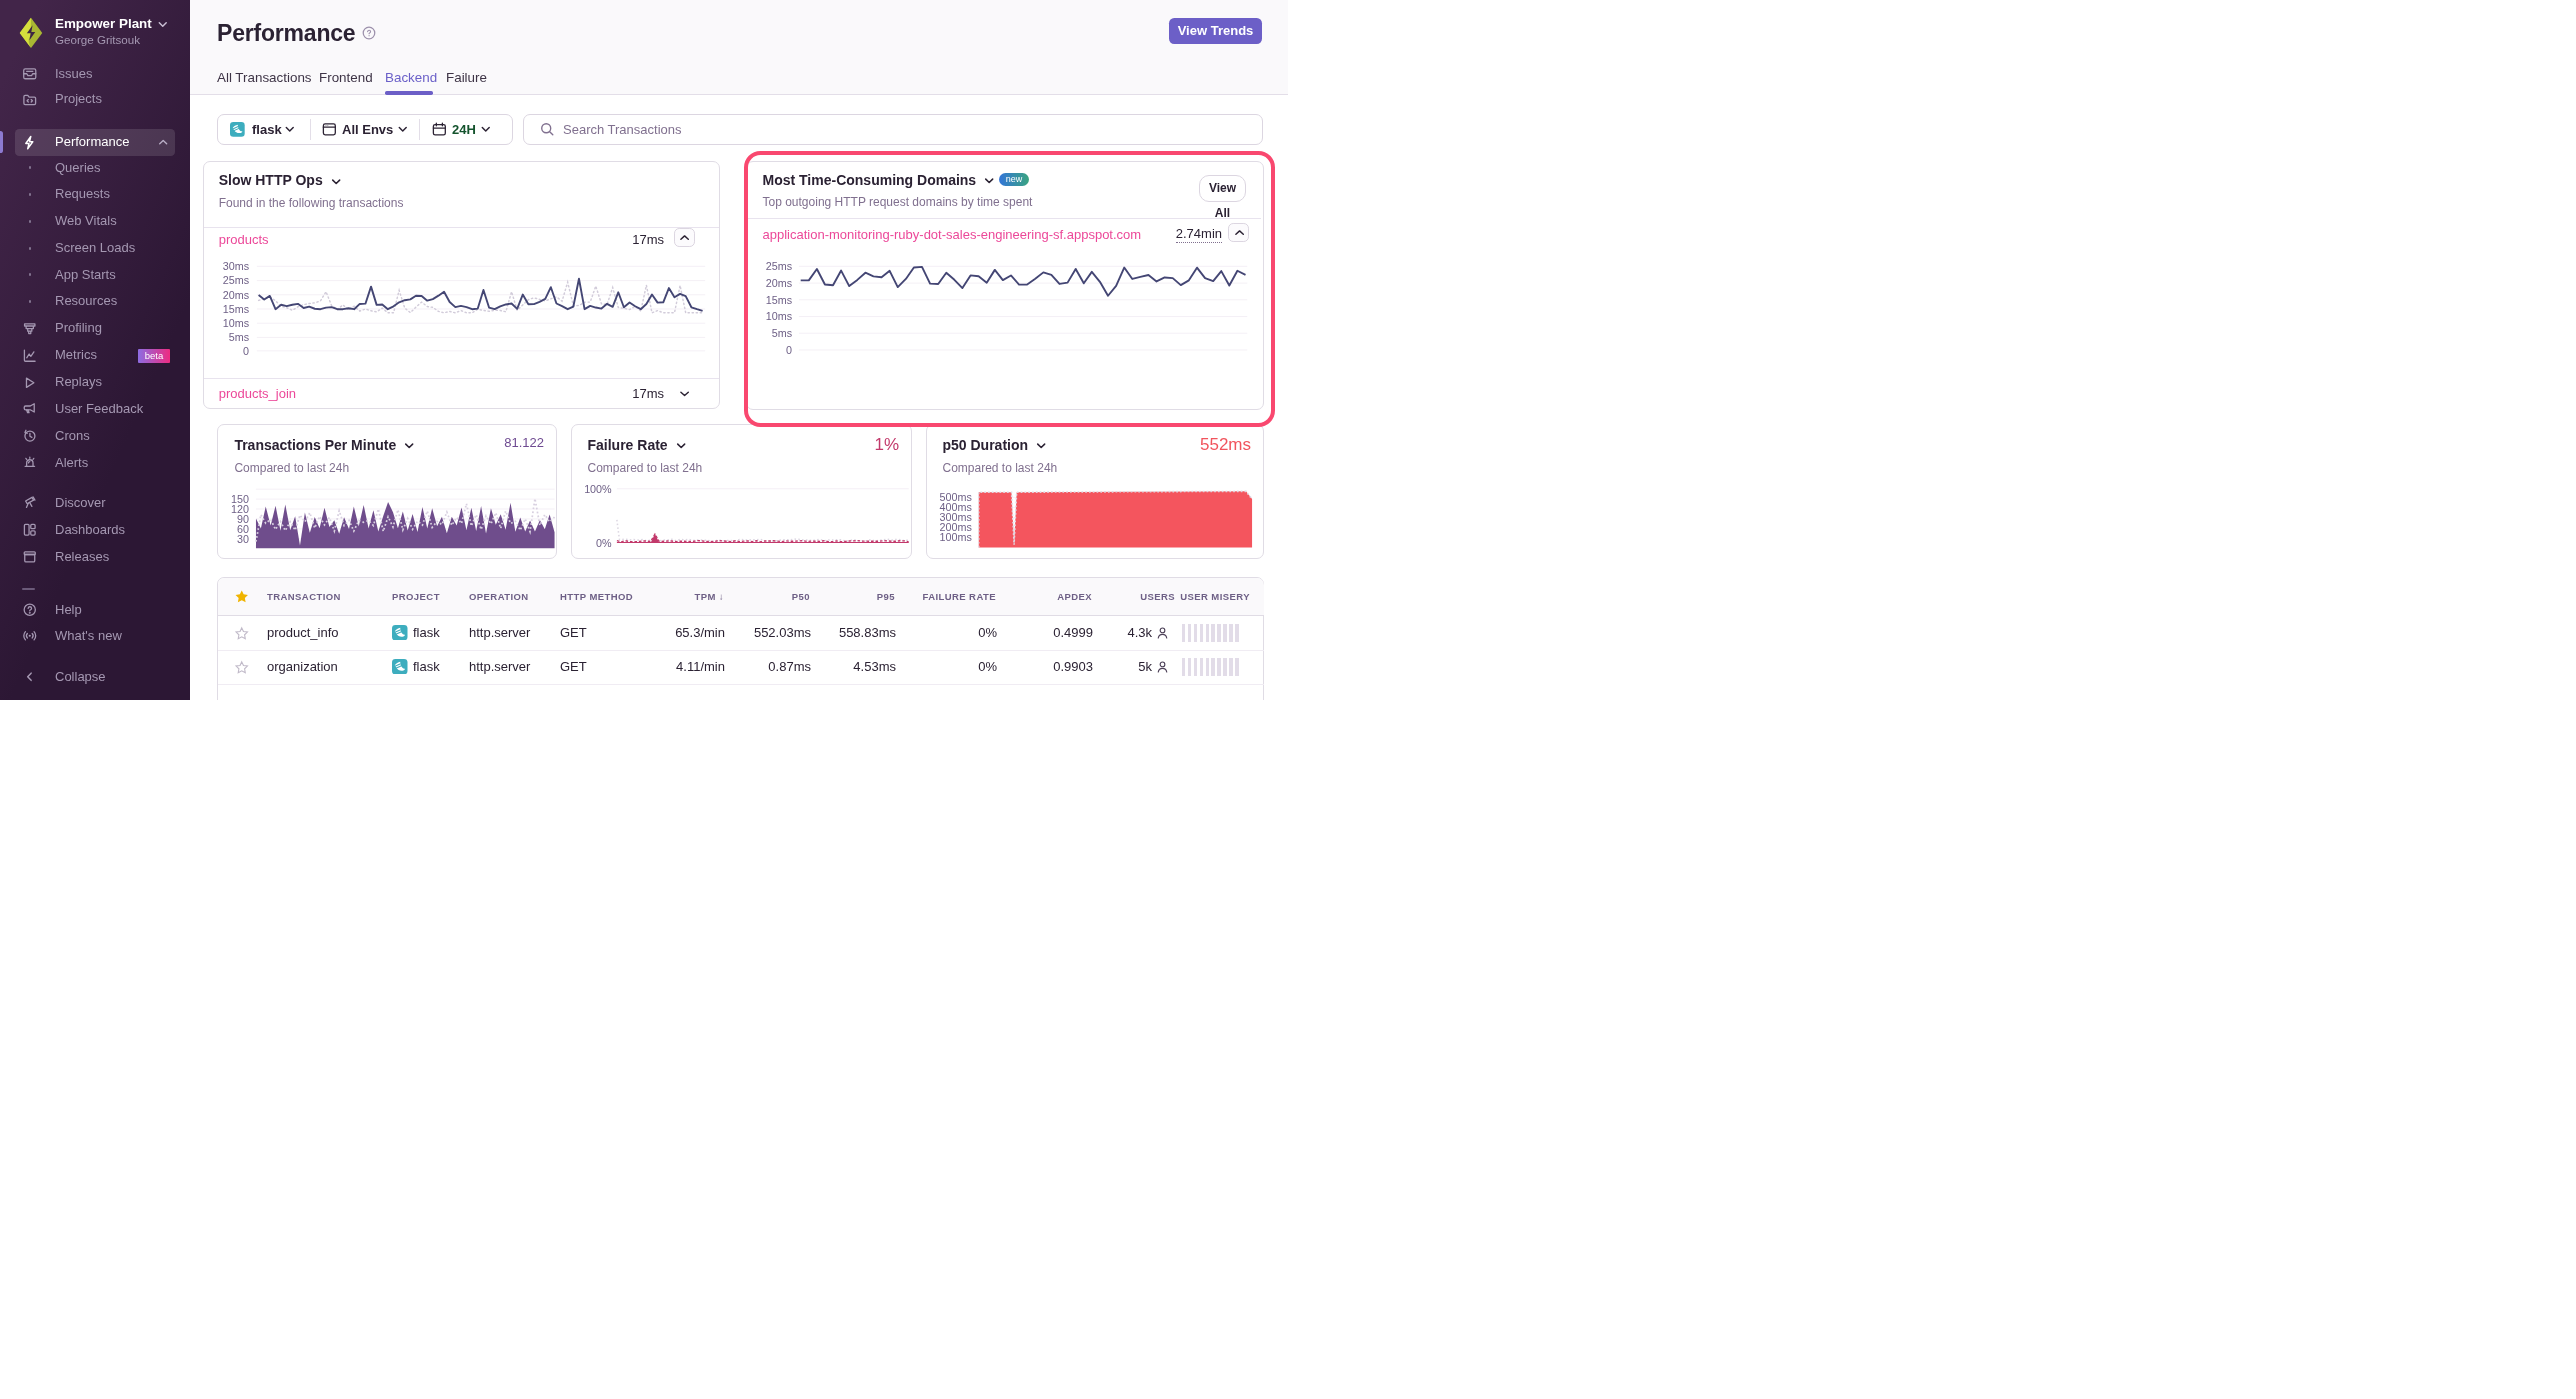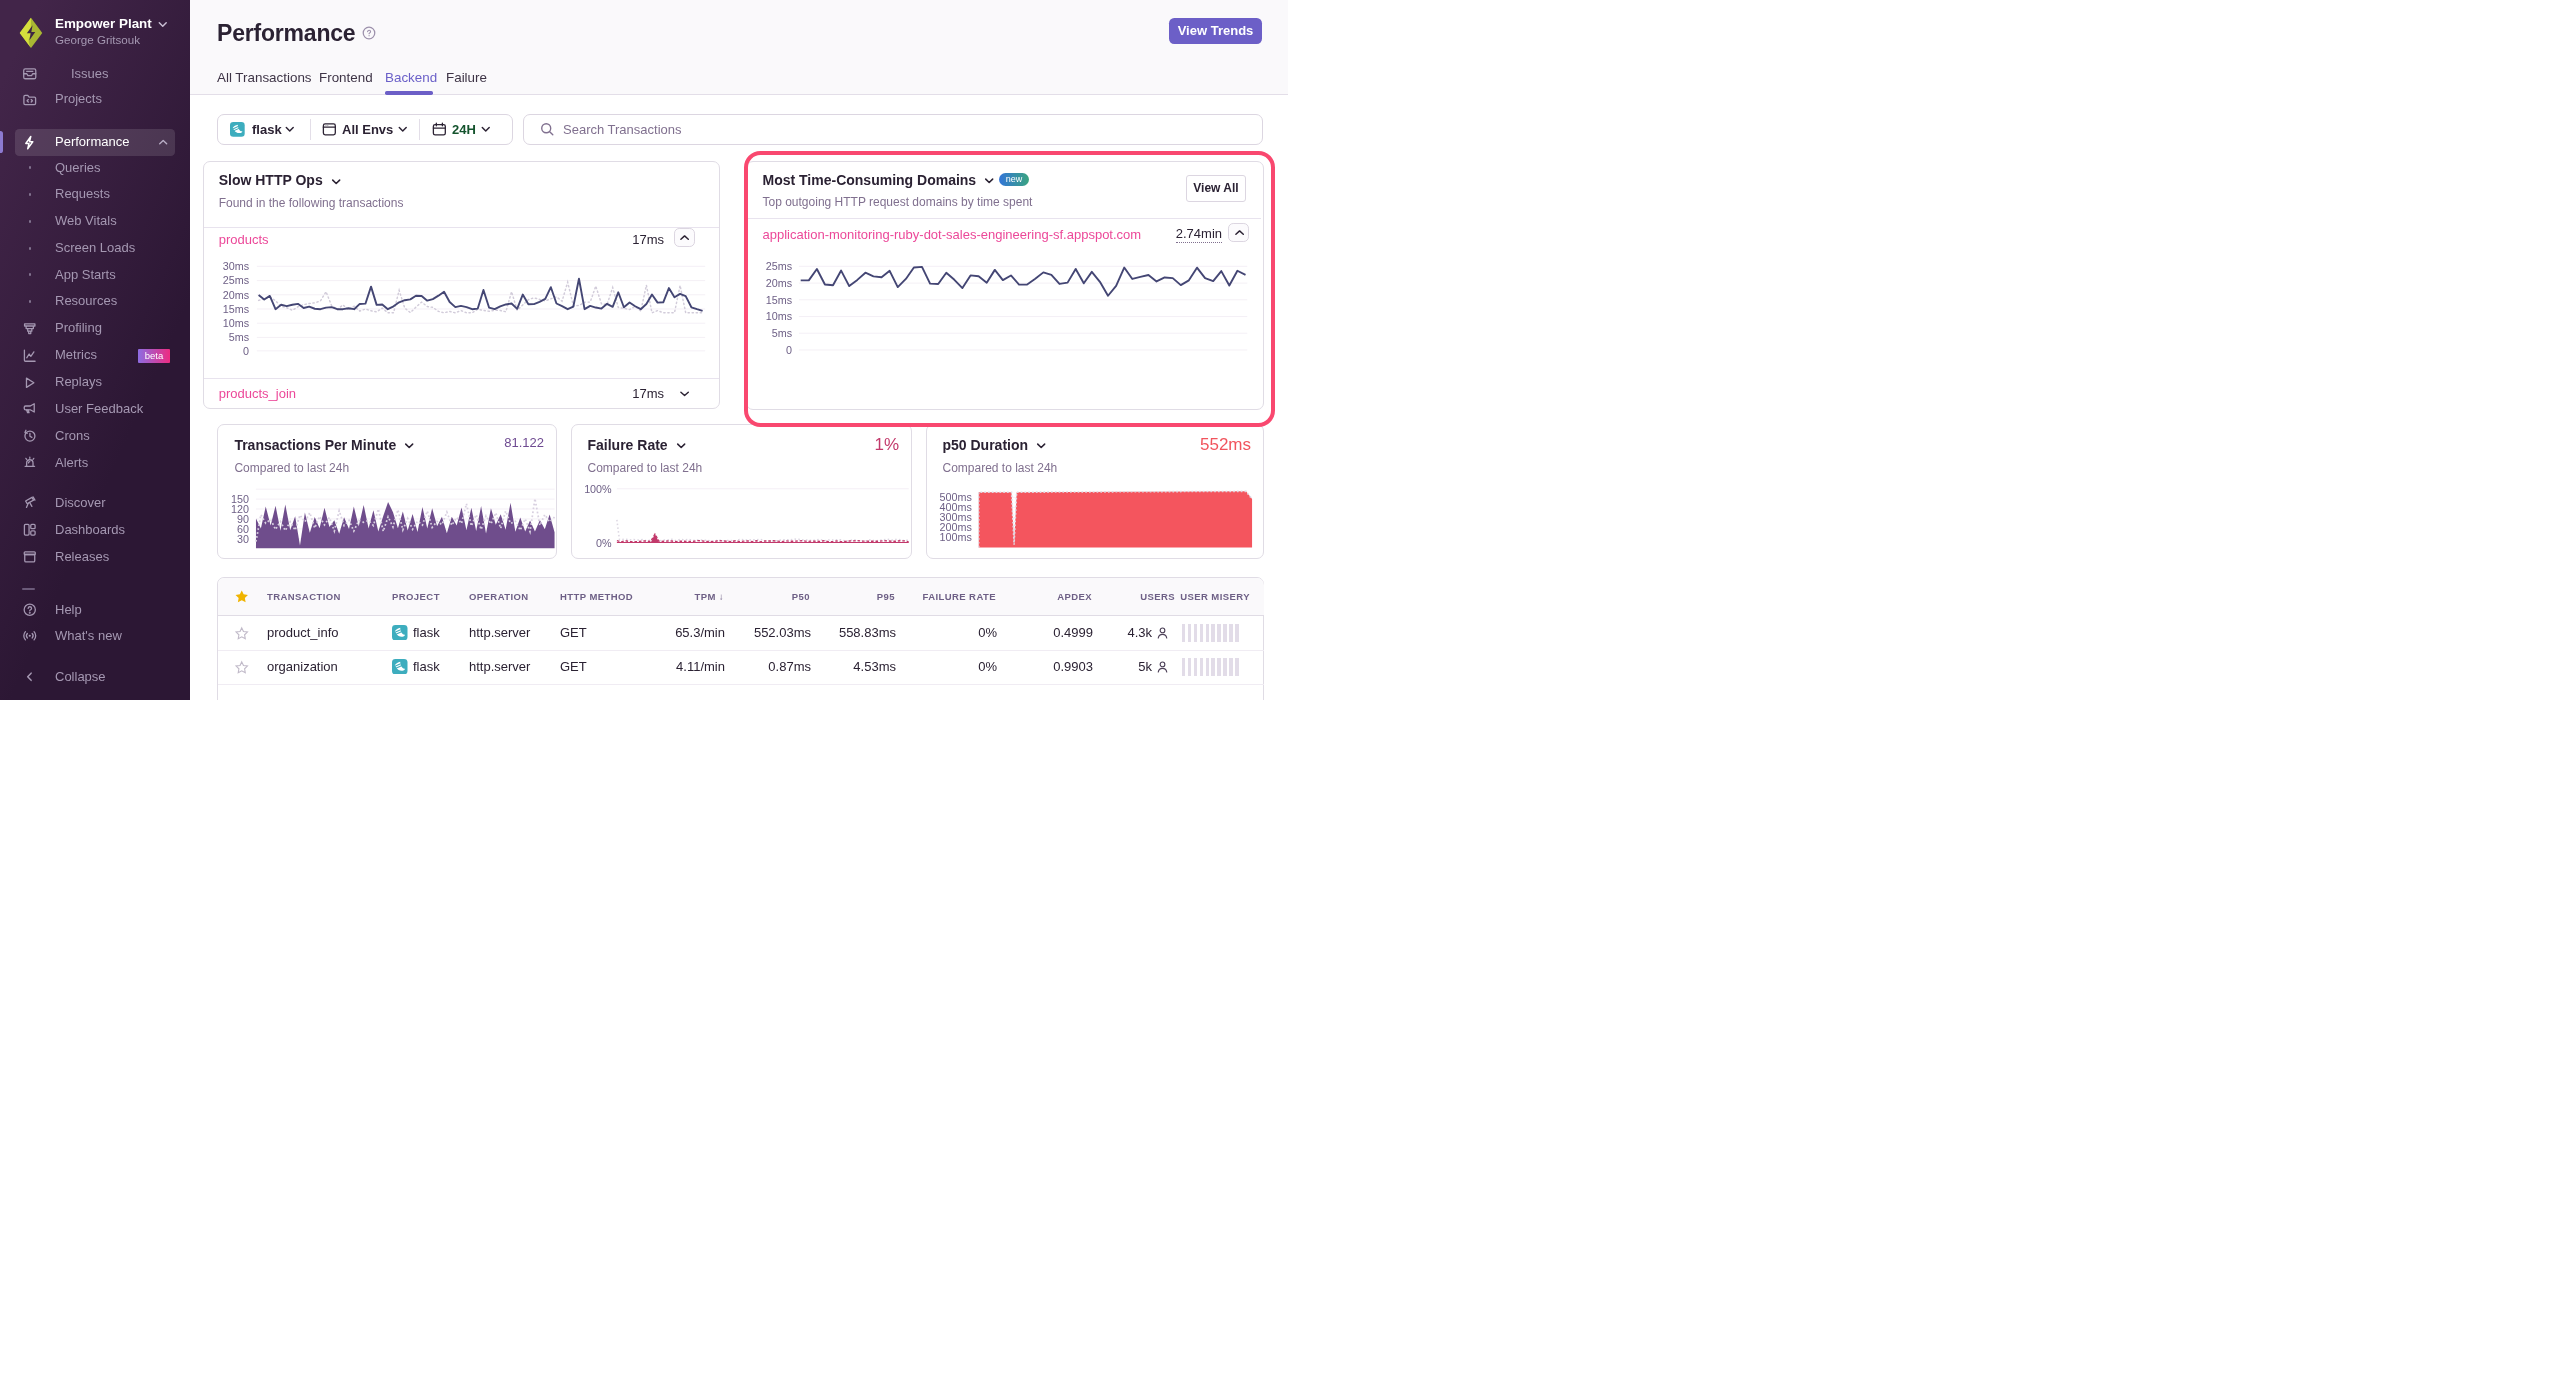--- a/index.html
+++ b/index.html
@@ -35,21 +35,21 @@
           <path d="M1.5 2 5.5 6 9.5 2" stroke="#cabfd4" stroke-width="1.7" fill="none" stroke-linecap="round" stroke-linejoin="round"></path>
         </svg>
   </div>
   <div class="abs" style="left:55px;top:33px;font-size:11.6px;color:#a598b2;">George Gritsouk</div>
 
   <svg class="mico" style="top:66px;" viewBox="0 0 18 18" fill="none" stroke="#a598b2" stroke-width="1.5" stroke-linecap="round" stroke-linejoin="round">
         <rect x="2" y="3.4" width="14" height="11.4" rx="1.8"></rect>
         <path d="M2 9h3.6l1.3 2.2h4.2L12.4 9H16"></path>
         <path d="M5.4 6.2h7.2"></path>
       </svg>
-  <div class="mi" style="top:66px;margin-left:16px;">Issues</div>
+  <div class="mi" style="top:66px;">Issues</div>
   <svg class="mico" style="top:92px;" viewBox="0 0 18 18" fill="none" stroke="#a598b2" stroke-width="1.5" stroke-linecap="round" stroke-linejoin="round">
         <path d="M2.2 5.4c0-.8.6-1.4 1.4-1.4h3.1l1.6 2h6.1c.8 0 1.4.6 1.4 1.4v5.8c0 .8-.6 1.4-1.4 1.4H3.6c-.8 0-1.4-.6-1.4-1.4z"></path>
         <path d="M7.3 8.8 5.9 10.2l1.4 1.4M10.7 8.8l1.4 1.4-1.4 1.4"></path>
       </svg>
   <div class="mi" style="top:91px;">Projects</div>
 
   <div class="abs" style="left:14.7px;top:129px;width:160px;height:27px;border-radius:4.3px;background:rgba(255,255,255,.12);"></div>
   <div class="abs" style="left:0;top:131px;width:2.6px;height:21.6px;background:#8d7ad1;border-radius:0 2.6px 2.6px 0;"></div>
   <svg class="mico" style="top:135px;" viewBox="0 0 18 18" fill="none" stroke="#fff" stroke-width="1.7" stroke-linecap="round" stroke-linejoin="round">
         <path d="M10.2 1.8 4.4 9.9h3.7l-1.5 6.2 5.9-8.3H8.7z"></path>
@@ -235,21 +235,21 @@
         </svg>
   </div>
 
   <div class="card" style="left:556px;top:161px;width:518px;height:249px;">
     <div class="abs ctitle" style="left:15.5px;top:9.5px;">Most Time-Consuming Domains
       <svg style="margin-left:4.3px;" width="10.4" height="7.8" viewBox="0 0 12 9">
             <path d="M2 2.4 6 6.4 10 2.4" stroke="#2b2233" stroke-width="1.8" fill="none" stroke-linecap="round" stroke-linejoin="round"></path>
           </svg>
     </div>
     <div class="abs" style="left:252px;top:11.2px;width:30px;height:13px;border-radius:7px;background:linear-gradient(90deg,#3375d8,#3aa480);color:#fff;font-size:9px;text-align:center;line-height:13px;">new</div>
-    <div class="abs" style="right:17px;top:13px;width:60px;height:27px;border:0.9px solid #dcd6e1;border-radius:3px;background:#fff;font-size:12px;font-weight:bold;color:#2b2233;text-align:center;line-height:25px;">View All</div>
+    <div class="abs" style="right:17px;top:13px;width:47px;height:27px;border:0.9px solid #dcd6e1;border-radius:10px;background:#fff;font-size:12px;font-weight:bold;color:#2b2233;text-align:center;line-height:25px;">View All</div>
     <div class="abs csub" style="left:15.5px;top:33px;">Top outgoing HTTP request domains by time spent</div>
     <div class="abs" style="left:0;top:56px;width:514px;height:0.9px;background:#e8e3ee;"></div>
     <div class="abs lnk" style="left:15.5px;top:65px;">application-monitoring-ruby-dot-sales-engineering-sf.appspot.com</div>
     <div class="abs num" style="top:64px;right:41px;border-bottom:1.3px dotted #80708f;padding-bottom:0.9px;">2.74min</div>
     <div class="chevbtn" style="right:14px;top:61px;"></div>
     <svg class="abs" style="right:18px;top:67px;" width="11.2" height="7.8" viewBox="0 0 13 9">
           <path d="M2.2 6 6.5 2.2 10.8 6" stroke="#2b2233" stroke-width="1.7" fill="none" stroke-linecap="round" stroke-linejoin="round"></path>
         </svg>
     <svg class="abs" style="left:0;top:94px;" width="516" height="100" viewBox="0 0 598 116">
 <line x1="60" y1="12" x2="580" y2="12" stroke="#f2eef5" stroke-width="1"></line>

